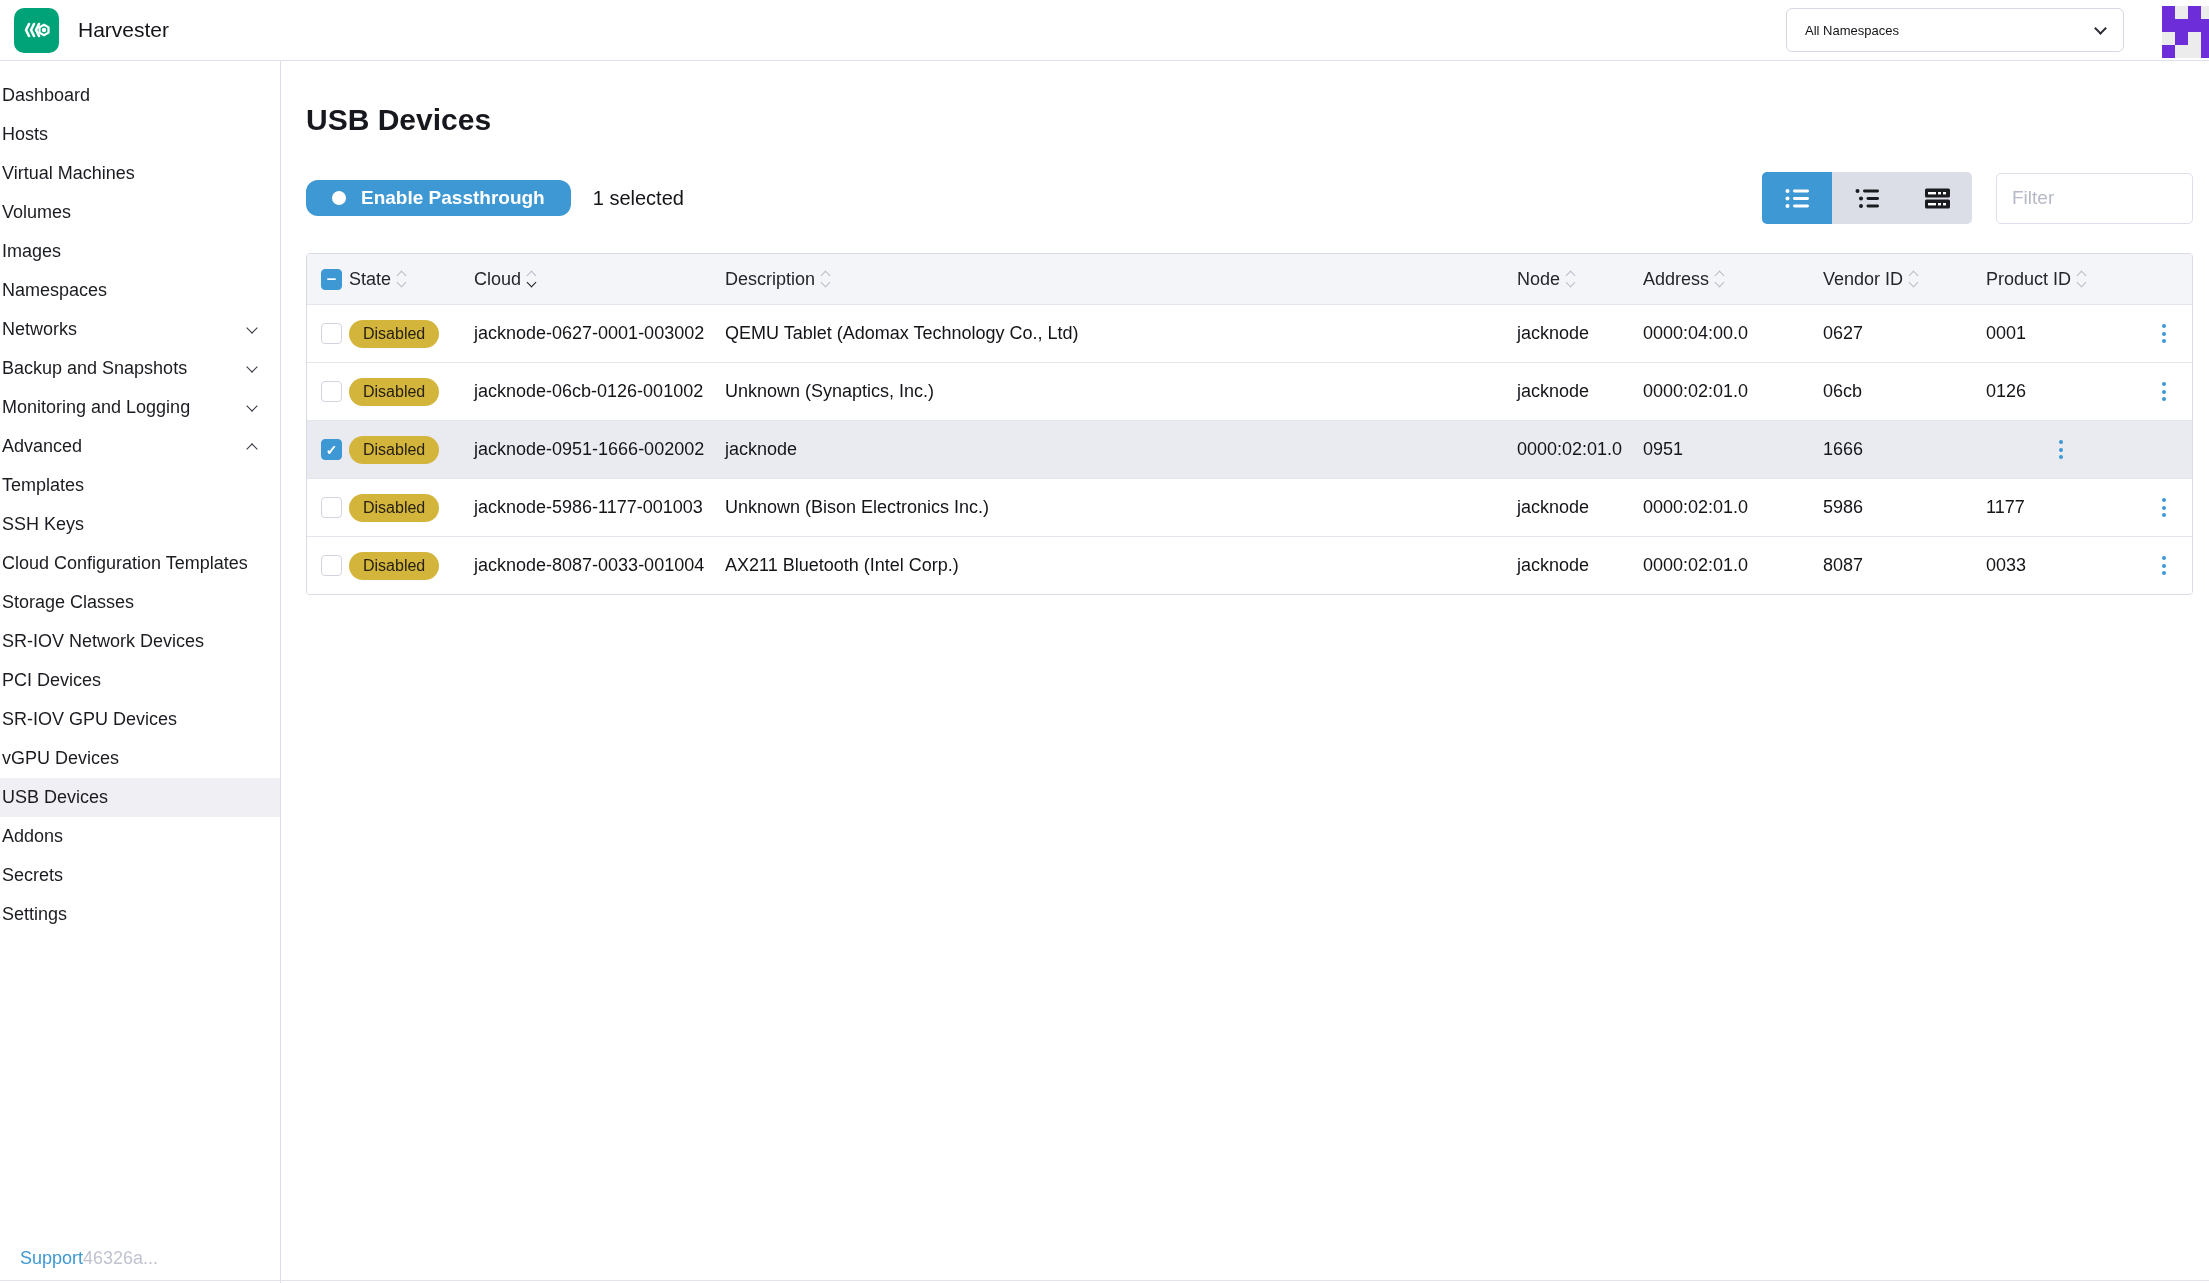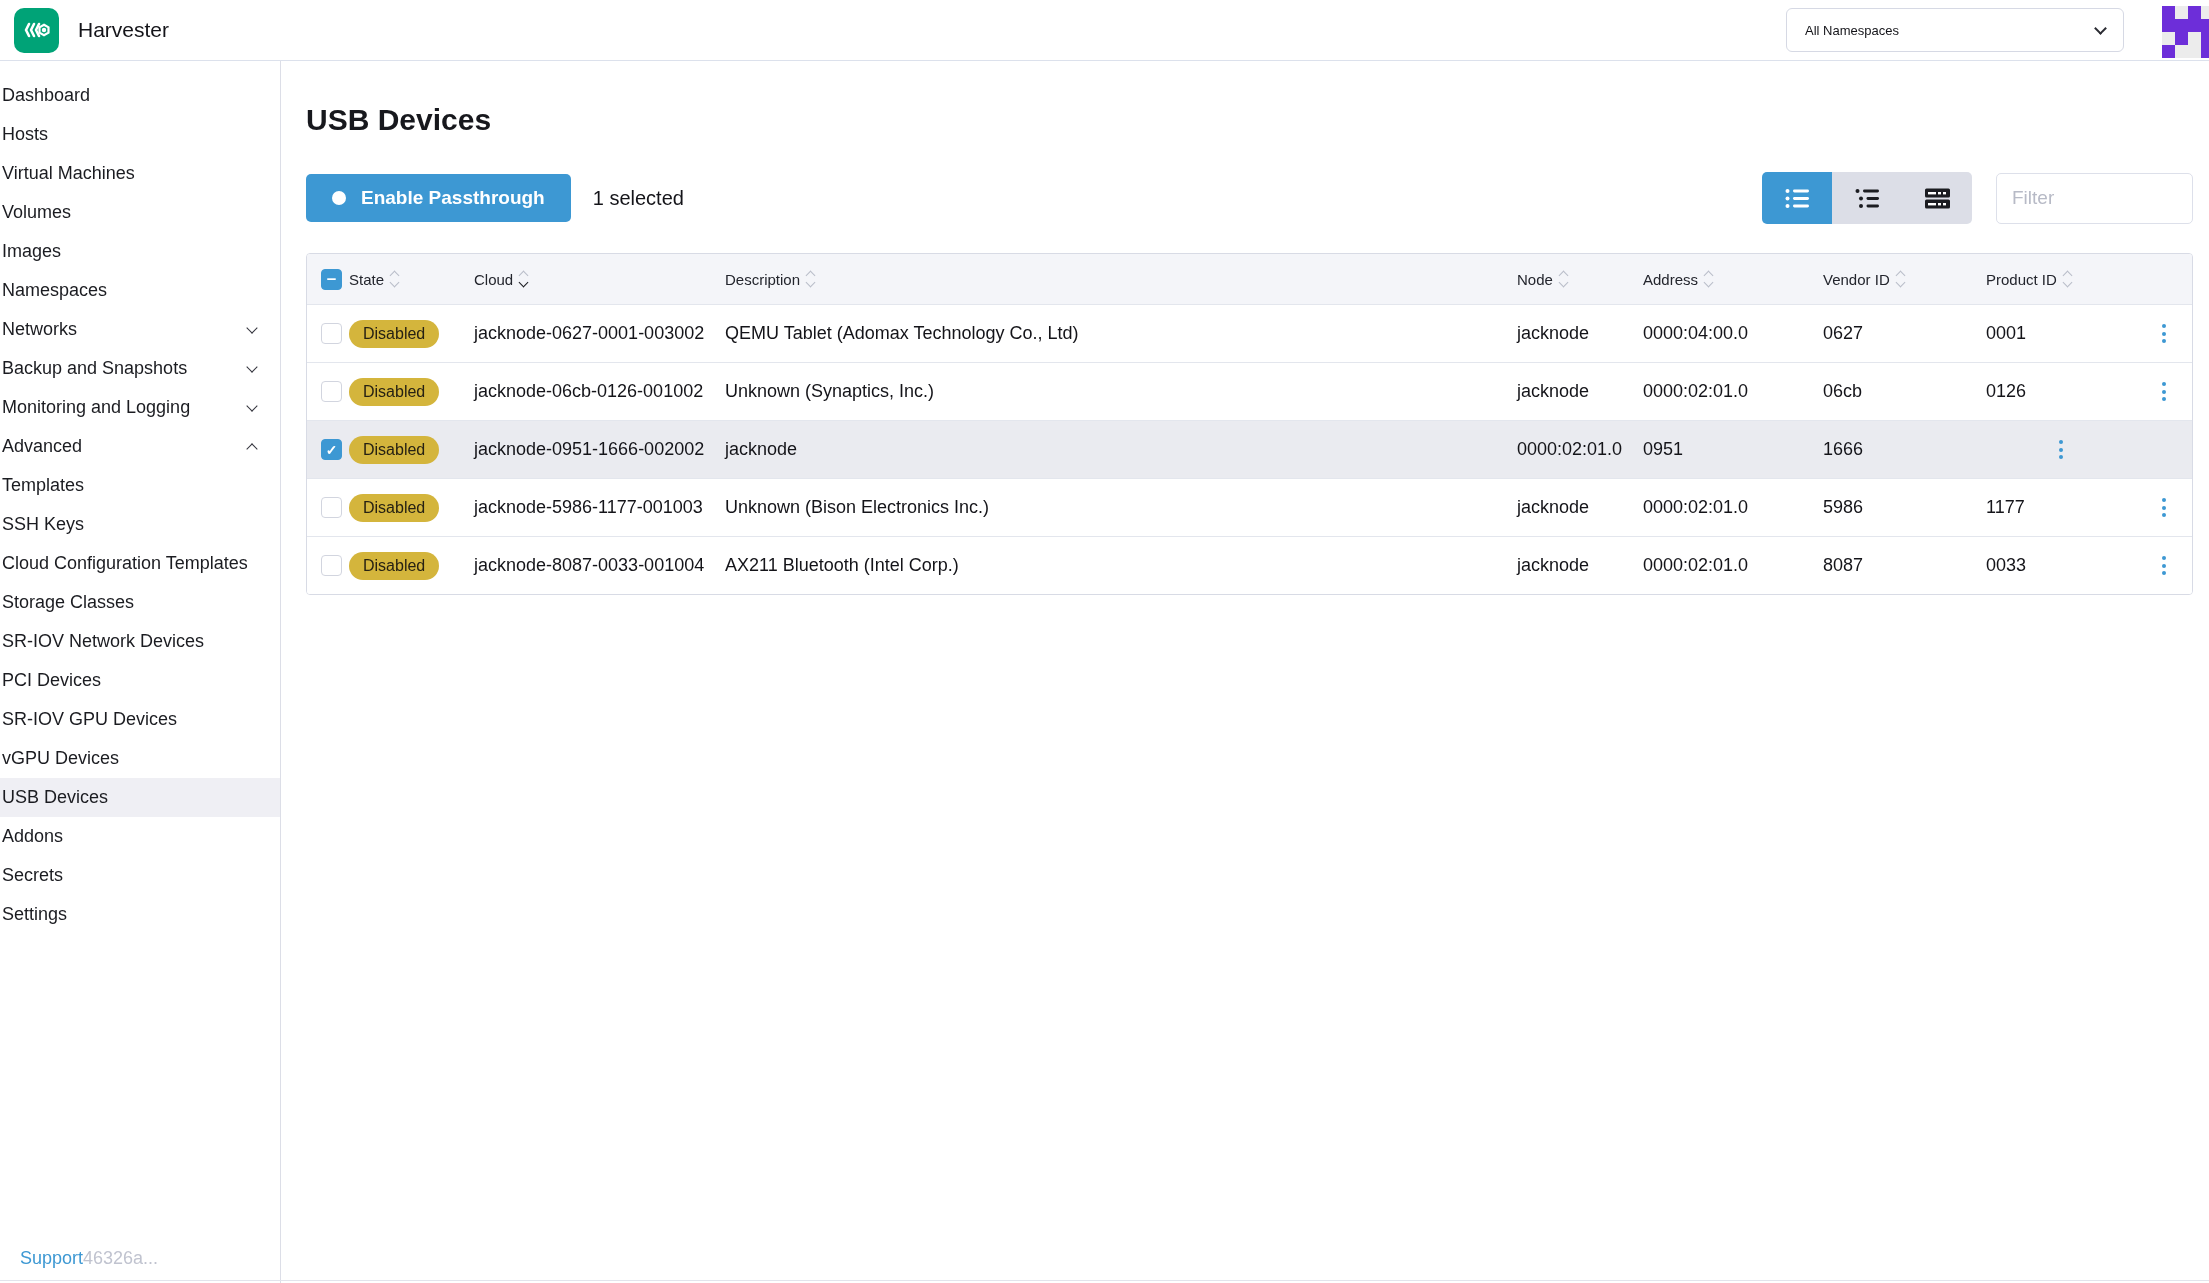--- a/index.html
+++ b/index.html
@@ -31,36 +31,36 @@
   .side-chevron.up { transform:rotate(-135deg); top:18px; }
   .side-footer { position:absolute; left:20px; bottom:14px; display:flex; align-items:center; gap:0; font-size:18px; }
   .support-link { color:#3d98d3; cursor:pointer; }
   .version-text { color:#c0c3cf; }
 
   
   .main { position:absolute; left:282px; top:61px; right:0; bottom:0; padding:0 16px 0 24px; background:#fff; }
   .page-title { margin-top:42px; font-size:30px; font-weight:600; color:#17181d; }
 
   .actions-row { margin-top:35px; display:flex; align-items:center; height:52px; }
-  .btn-primary { height:48px; background:#3d98d3; border:none; border-radius:5px; color:#fff; font-size:19px; font-weight:600;
+  .btn-primary { height:36px; background:#3d98d3; border:none; border-radius:12px; color:#fff; font-size:19px; font-weight:600;
     font-family:inherit; display:flex; align-items:center; gap:15px; padding:0 26px; cursor:pointer; }
   .btn-circle { width:14px; height:14px; border-radius:50%; background:#fff; }
   .selected-count { margin-left:22px; font-size:20px; color:#141419; }
   .flex-spacer { flex:1; }
   .view-toggle { display:flex; height:52px; border-radius:5px; overflow:hidden; }
   .vt-btn { width:70px; border:none; background:#dcdee7; display:flex; align-items:center; justify-content:center; cursor:pointer; }
   .vt-btn.active { background:#3d98d3; }
   .filter-input { margin-left:24px; width:197px; height:51px; border:1px solid #dde0ea; border-radius:5px; font-size:19px;
     font-family:inherit; padding:0 15px; color:#141419; outline:none; }
   .filter-input::placeholder { color:#b7bac6; }
 
   
   .table { margin-top:29px; border:1px solid #d8dbe5; border-radius:4px; overflow:hidden; }
   .thead, .tr { display:grid; grid-template-columns:42px 125px 251px 1fr 126px 180px 163px 150px 56px; align-items:center; }
-  .thead { height:50px; background:#f4f5f9; font-size:15px; color:#23252d; }
+  .thead { height:50px; background:#f4f5f9; font-size:18px; color:#23252d; }
   .th { display:flex; align-items:center; cursor:pointer; }
   .tr { height:58px; border-top:1px solid #e3e6ed; font-size:18px; background:#fff; cursor:pointer; }
   .tr.selected { background:#eaebf0; }
 
   .checkbox { width:21px; height:21px; margin-left:14px; border:1px solid #d2d5df; border-radius:4px; background:#fff;
     display:flex; align-items:center; justify-content:center; cursor:pointer; flex:0 0 auto; }
   .checkbox.indeterminate, .checkbox.checked { background:#3d98d3; border-color:#3d98d3; color:#fff; }
   .checkbox.indeterminate::after { content:"–"; font-size:17px; font-weight:700; line-height:1; margin-top:-2px; }
   .checkbox.checked::after { content:"✓"; font-size:14px; font-weight:700; line-height:1; }
 

